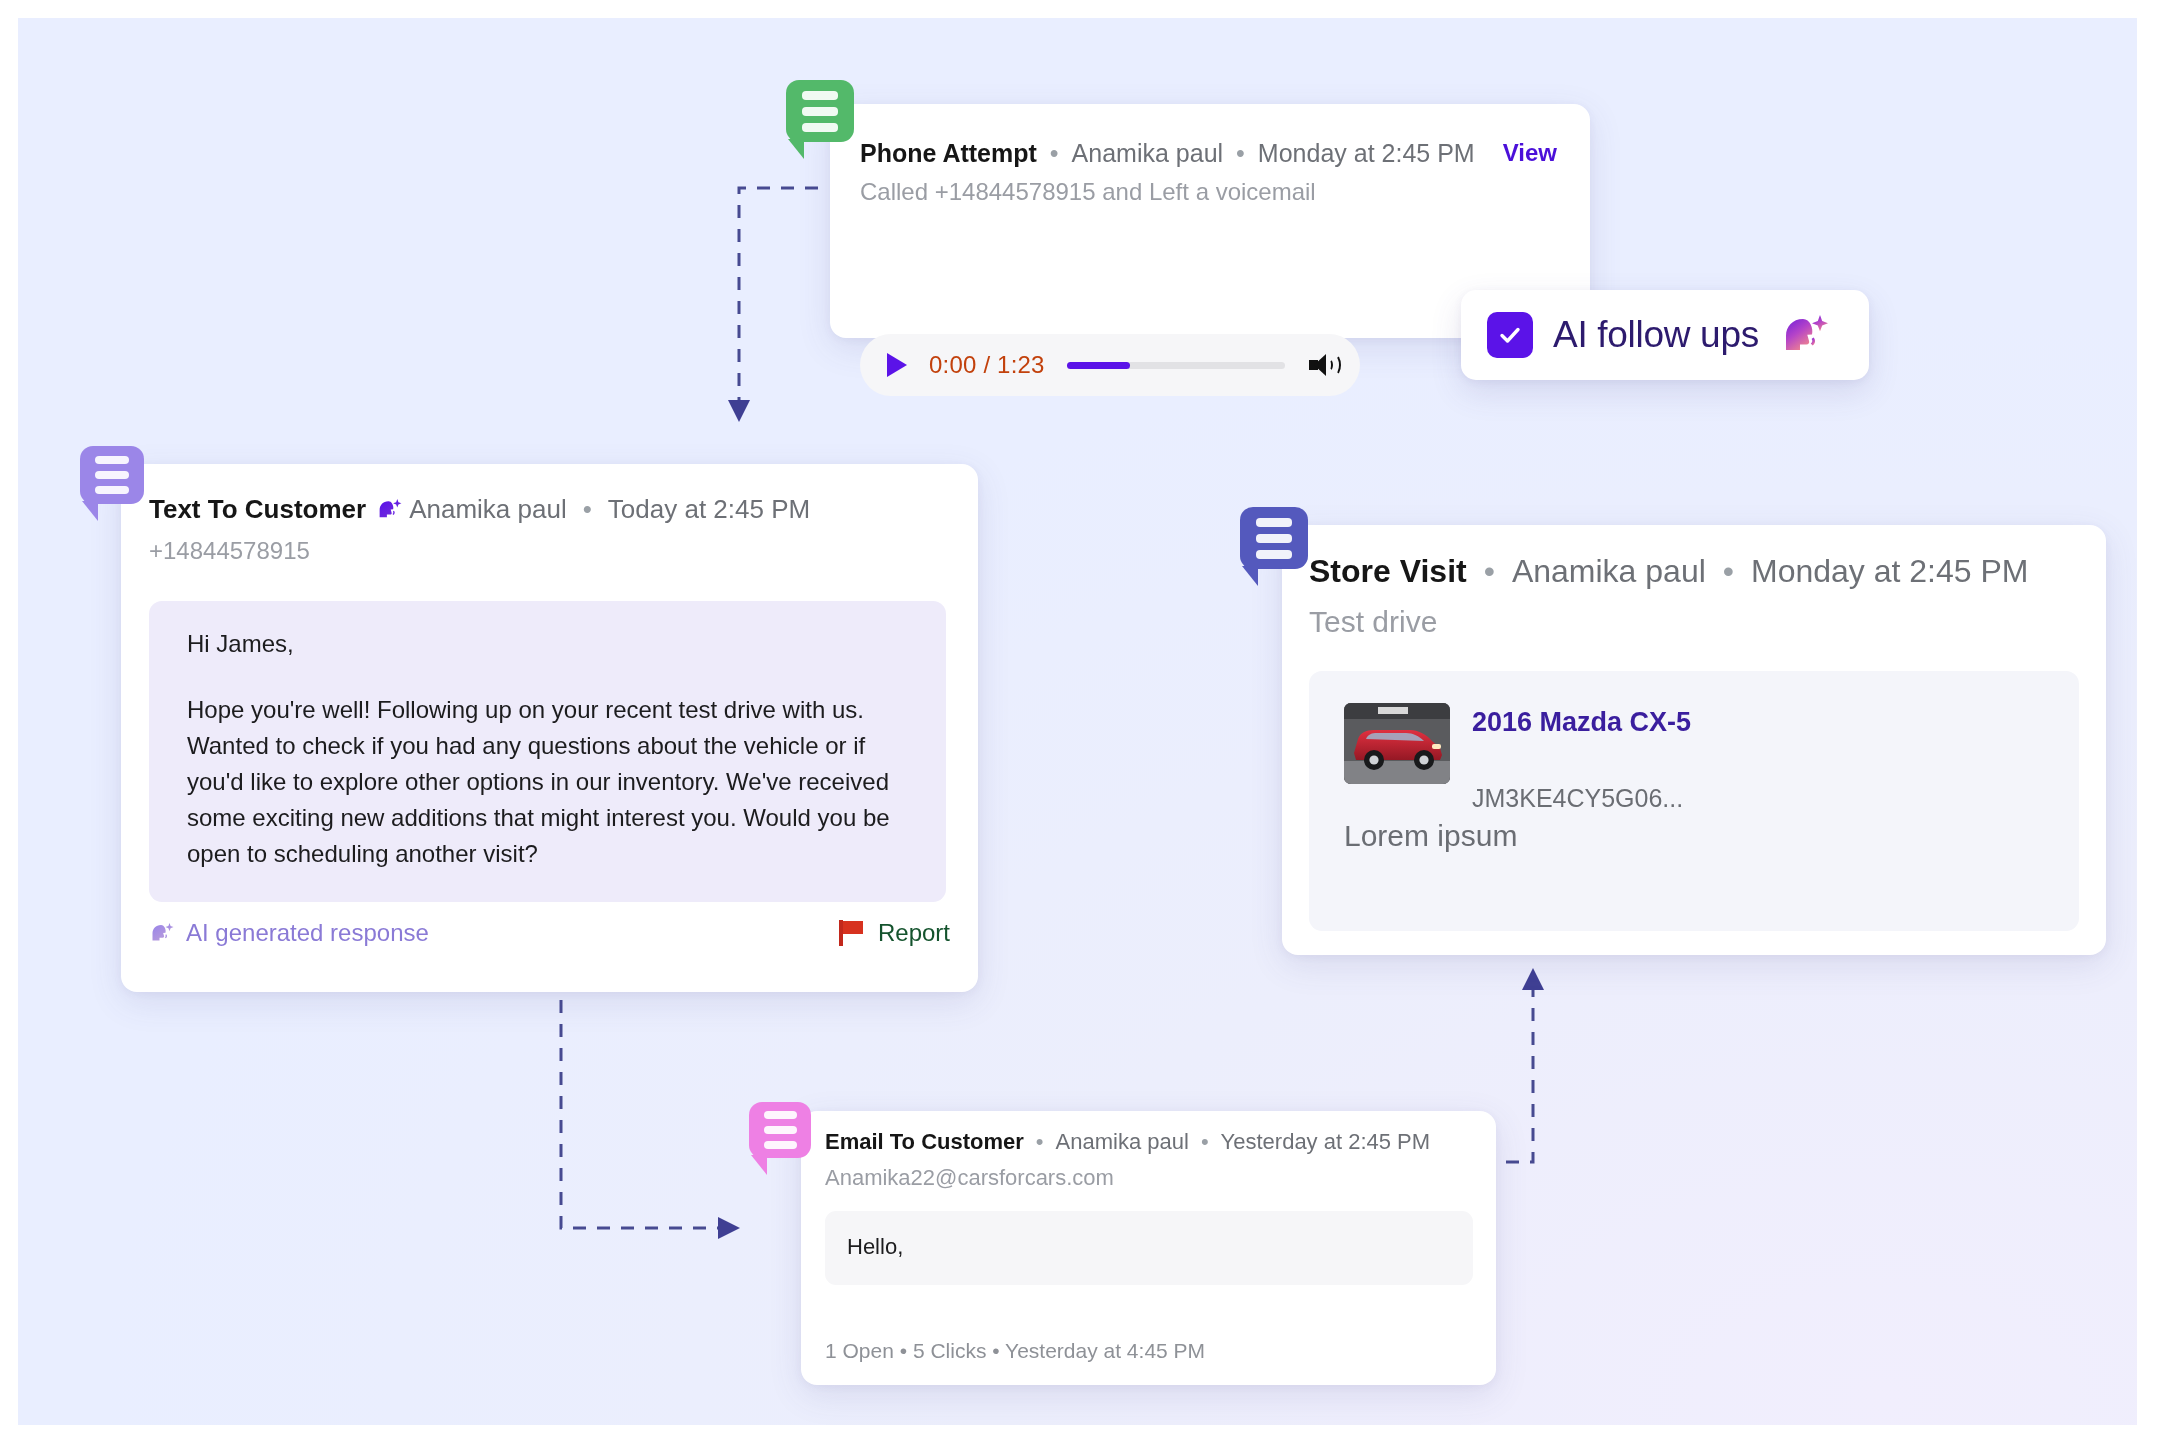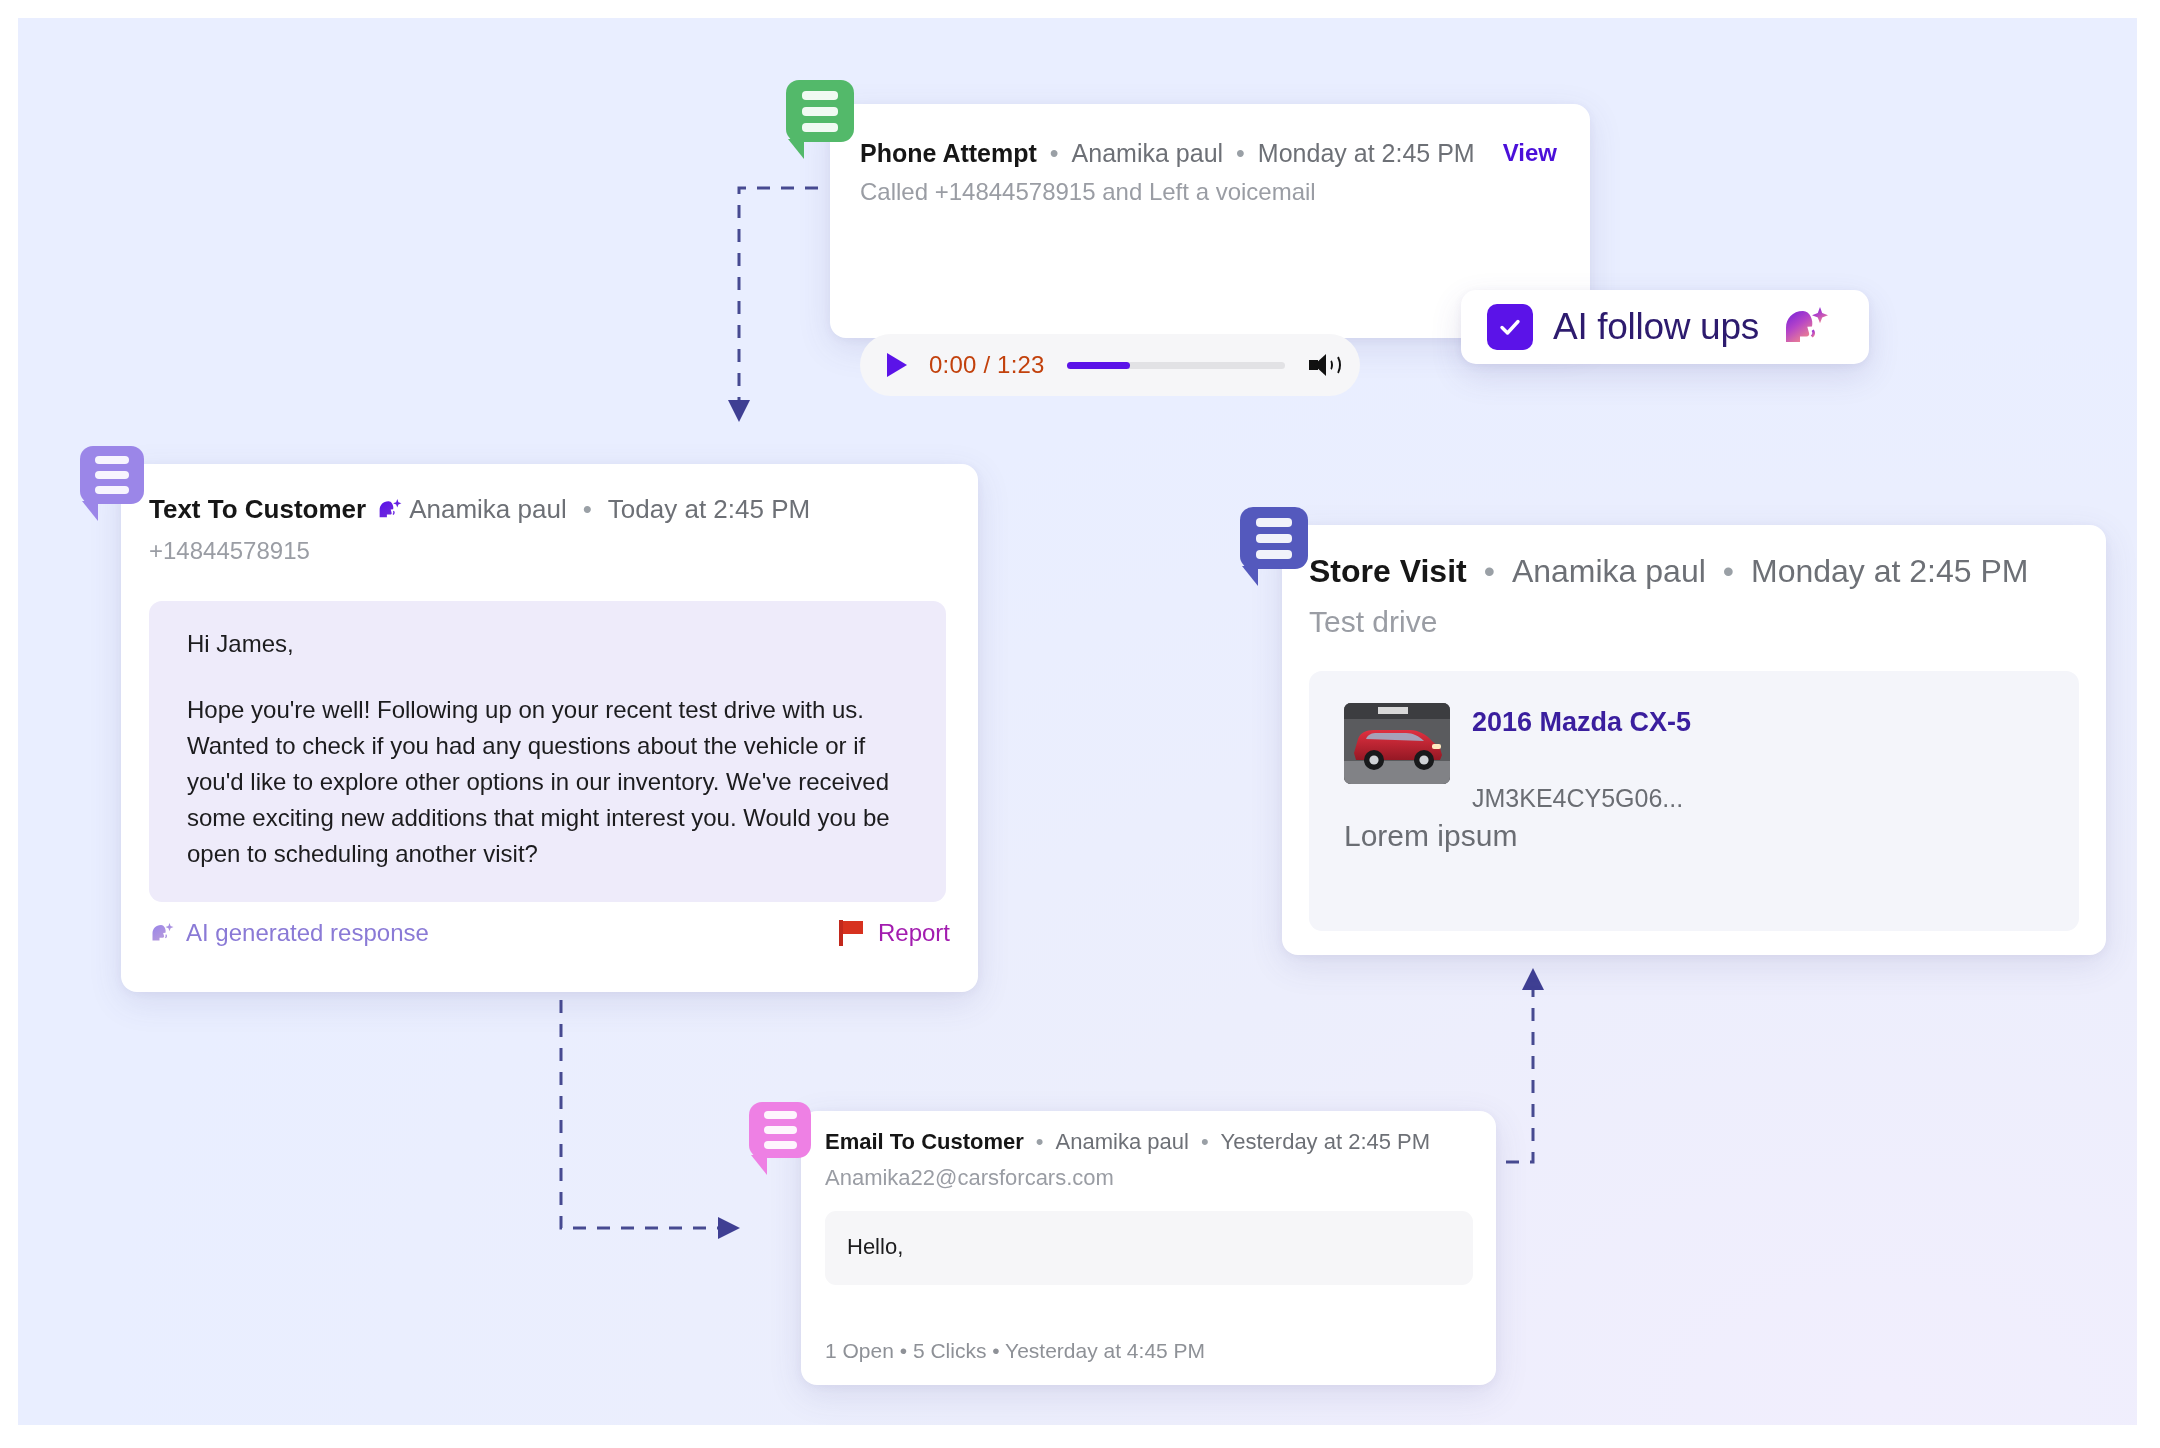--- a/index.html
+++ b/index.html
@@ -107,21 +107,21 @@
   .spk .w1, .spk .w2 {
     position:absolute; border:2.5px solid #111; border-radius:50%;
     border-left-color:transparent; border-top-color:transparent;
     border-bottom-color:transparent;
   }
   .spk .w1 { left:17px; top:7px; width:7px; height:12px; }
   .spk .w2 { left:19px; top:2px; width:13px; height:22px; }
 
   
   #badge {
-    position:absolute; left:1443px; top:272px; width:408px; height:74px;
+    position:absolute; left:1443px; top:272px; width:408px; height:90px;
     background:#fff; border-radius:15px;
     box-shadow:0 12px 32px rgba(78,74,140,.14), 0 2px 8px rgba(78,74,140,.07);
     display:flex; align-items:center; padding-left:26px; gap:20px;
     z-index:9;
   }
   .cbx {
     width:46px; height:46px; border-radius:10px; background:#5b13e8;
     display:flex; align-items:center; justify-content:center; cursor:pointer;
     flex:none;
   }
@@ -142,21 +142,21 @@
     font-size:24px; line-height:36px; color:#1c1c1e;
   }
   .msgbox p + p { margin-top:30px; }
   #c-text .foot {
     position:absolute; left:28px; right:28px; top:455px;
     display:flex; align-items:center; justify-content:space-between;
   }
   .ai-note { display:flex; align-items:center; gap:11px;
              font-size:24px; color:#8a7ad6; cursor:pointer; }
   .report { display:flex; align-items:center; gap:13px;
-            font-size:24px; color:#a21caf; cursor:pointer; }
+            font-size:24px; color:#14532d; cursor:pointer; }
 
   
   #c-store { left:1264px; top:507px; width:824px; height:430px; }
   #ic-store { left:1222px; top:489px; width:68px; height:62px; color:#5459bd;
               background:#5459bd; }
   #ic-store i { width:36px; height:9px; }
   #c-store .row1 { position:absolute; left:27px; top:28px; font-size:32px; }
   #c-store .row2 { position:absolute; left:27px; top:80px; font-size:30px; }
   .veh {
     position:absolute; left:27px; top:146px; width:770px; height:260px;

